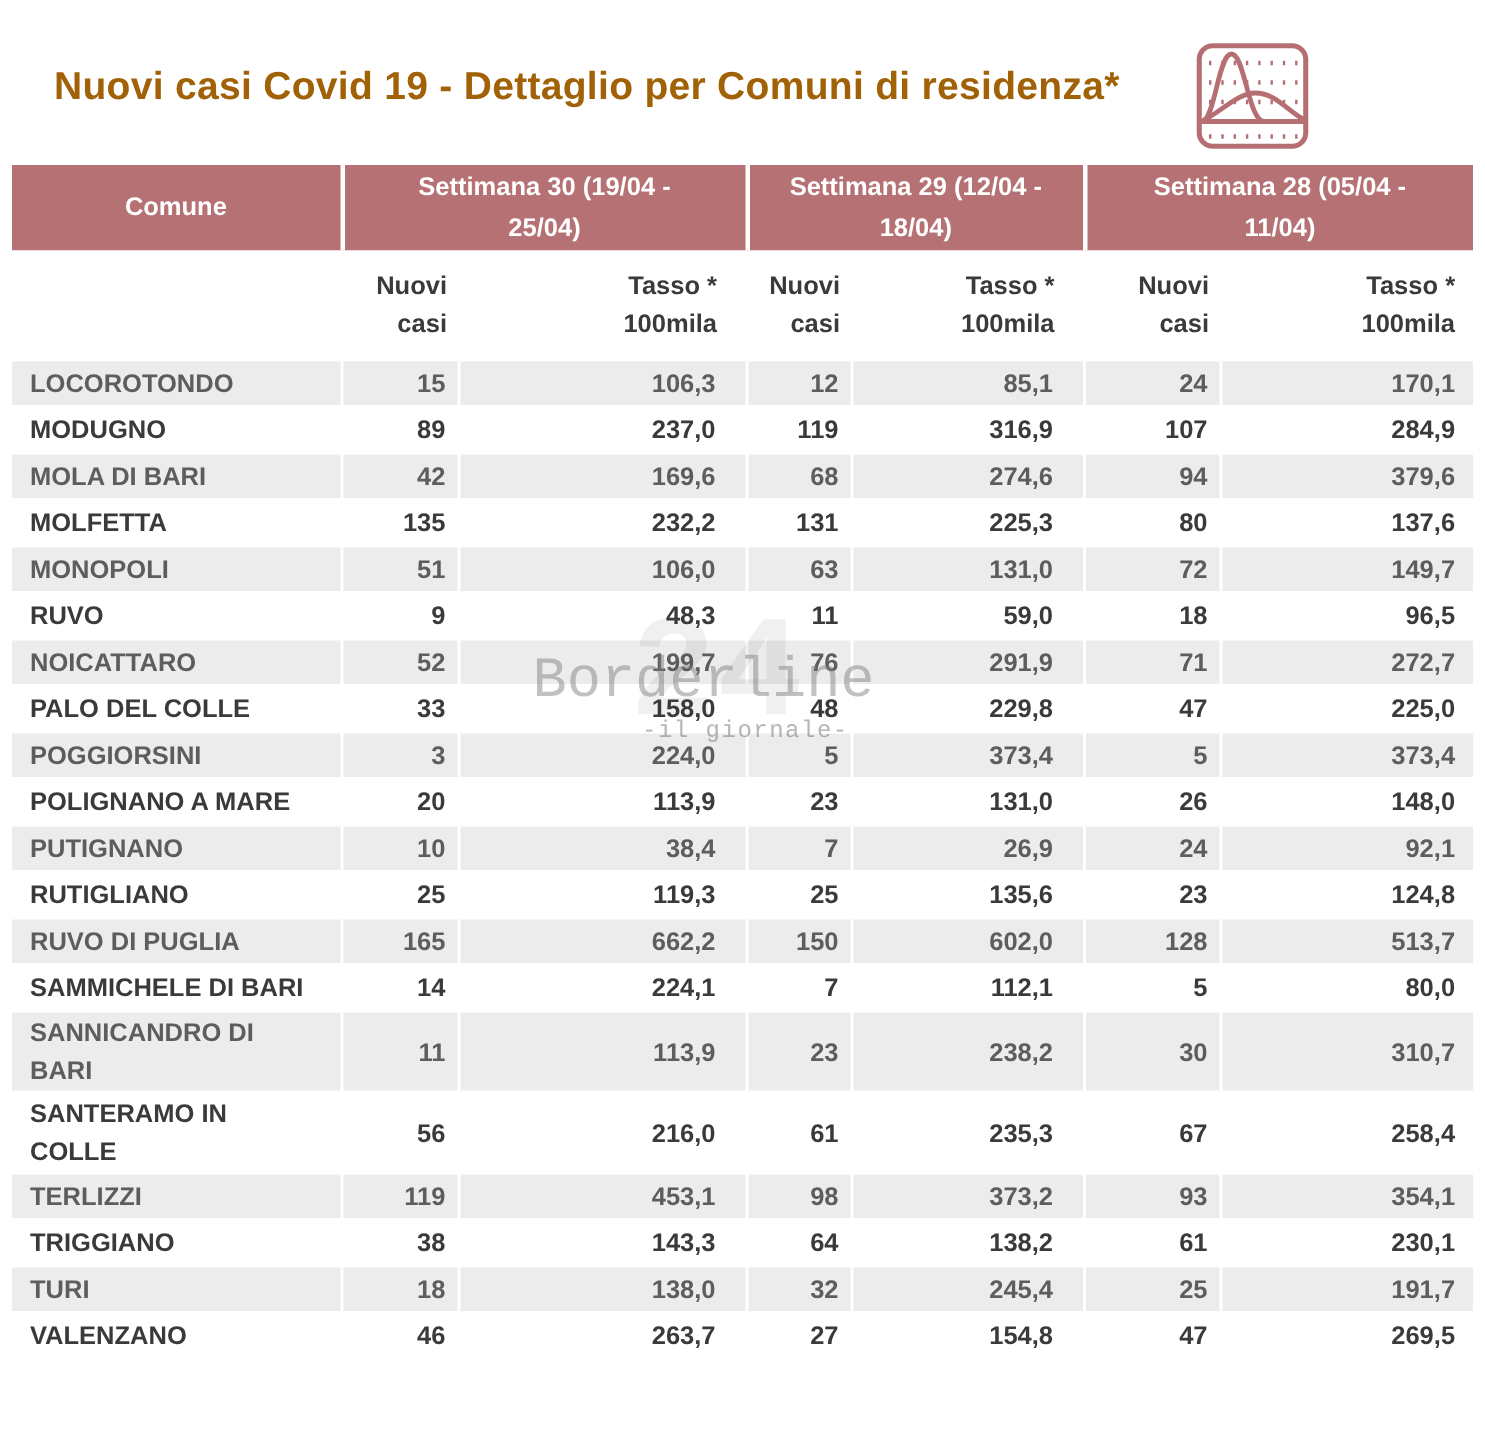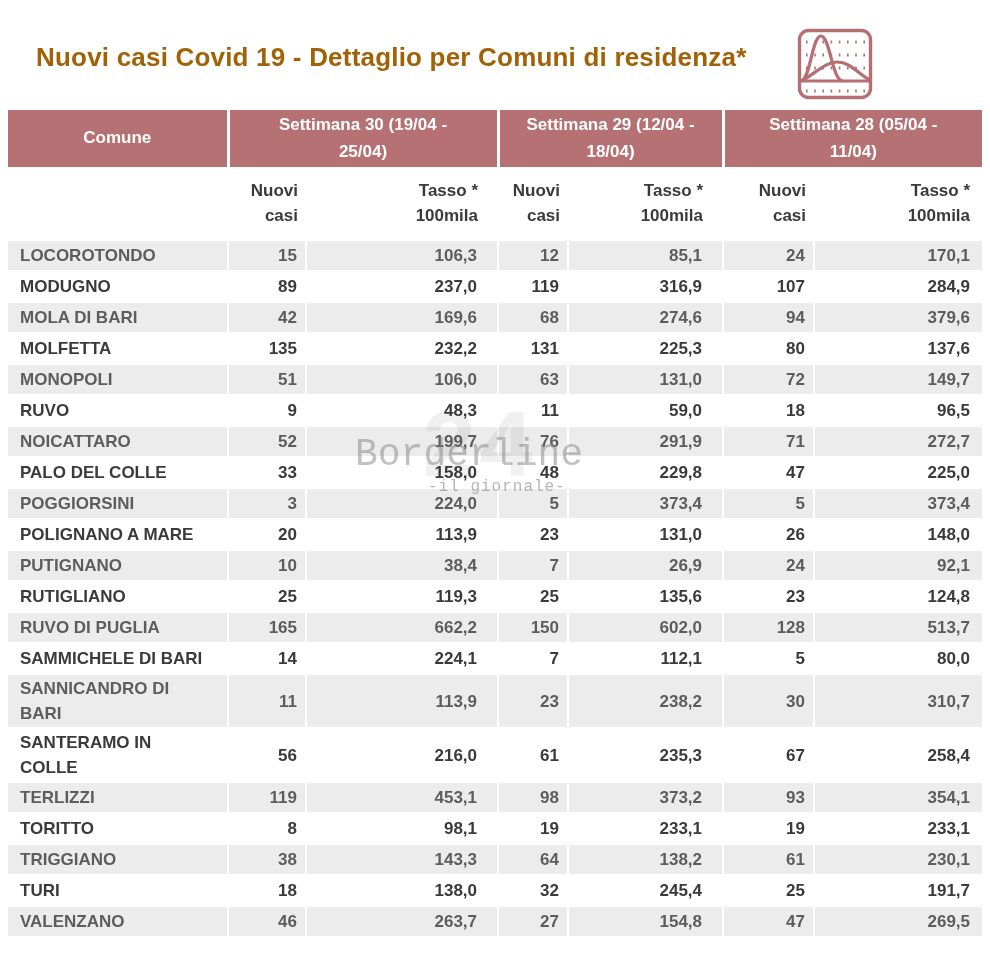--- a/index.html
+++ b/index.html
@@ -251,29 +251,20 @@
       <tr>
     <td class="col-comune">TERLIZZI</td>
     <td class="col-nuovi">119</td>
     <td class="col-tasso">453,1</td>
     <td class="col-nuovi">98</td>
     <td class="col-tasso">373,2</td>
     <td class="col-nuovi">93</td>
     <td class="col-tasso last">354,1</td>
   </tr>
       <tr>
-    <td class="col-comune">TORITTO</td>
-    <td class="col-nuovi">8</td>
-    <td class="col-tasso">98,1</td>
-    <td class="col-nuovi">19</td>
-    <td class="col-tasso">233,1</td>
-    <td class="col-nuovi">19</td>
-    <td class="col-tasso last">233,1</td>
-  </tr>
-      <tr>
     <td class="col-comune">TRIGGIANO</td>
     <td class="col-nuovi">38</td>
     <td class="col-tasso">143,3</td>
     <td class="col-nuovi">64</td>
     <td class="col-tasso">138,2</td>
     <td class="col-nuovi">61</td>
     <td class="col-tasso last">230,1</td>
   </tr>
       <tr>
     <td class="col-comune">TURI</td>

